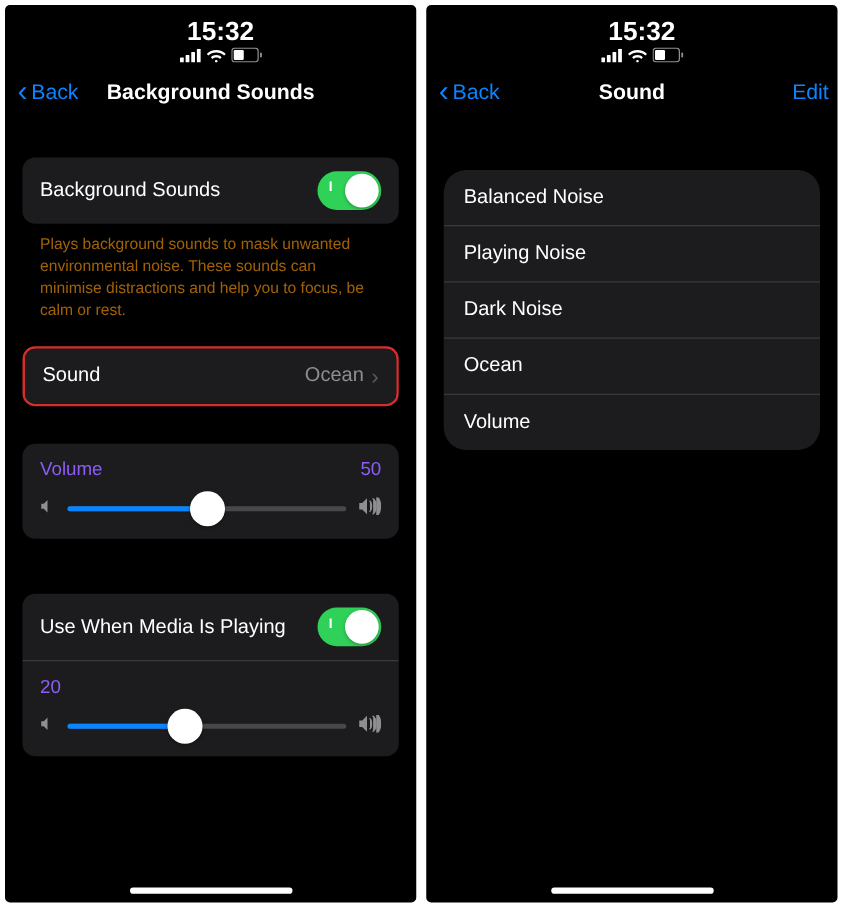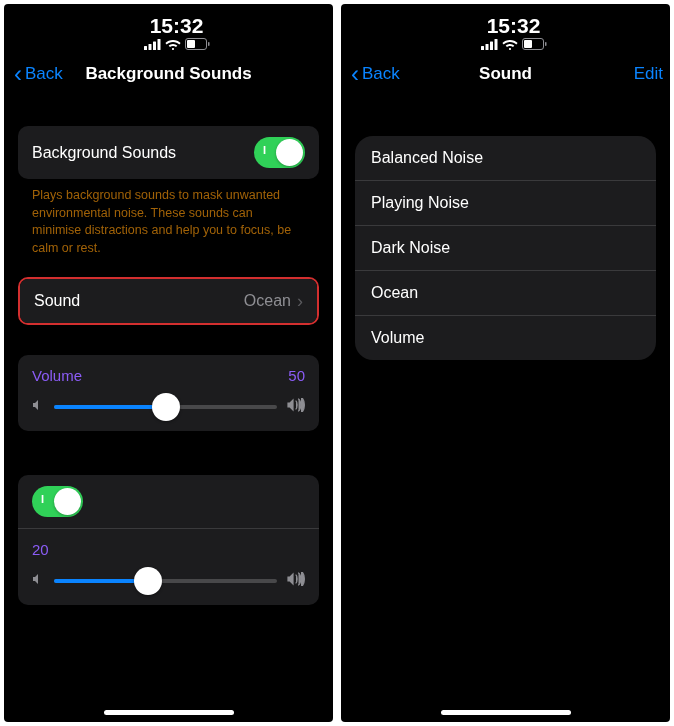--- a/index.html
+++ b/index.html
@@ -272,20 +272,21 @@
         <span class="speaker-icon">
           <svg width="18" height="14" viewBox="0 0 18 14">
               <path d="M1 5h2l3-3v10l-3-3H1z M9 3c1.5 1 1.5 7 0 8 M11.5 1c3 2 3 10 0 12 M14 -1c4.5 3 4.5 13 0 16" stroke="#8e8e93" fill="#8e8e93" stroke-width="1.2" stroke-linecap="round"></path>
             </svg>
         </span>
       </div>
     </div>
 
     <div class="media-section">
       <div class="row">
+        <span class="row-label">Use When Media Is Playing</span>
         <div class="toggle on">
           <span class="toggle-tick">I</span>
           <div class="toggle-knob"></div>
         </div>
       </div>
       <div class="media-slider-part">
         <div class="slider-header">
           <span>20</span>
         </div>
         <div class="slider-row">

